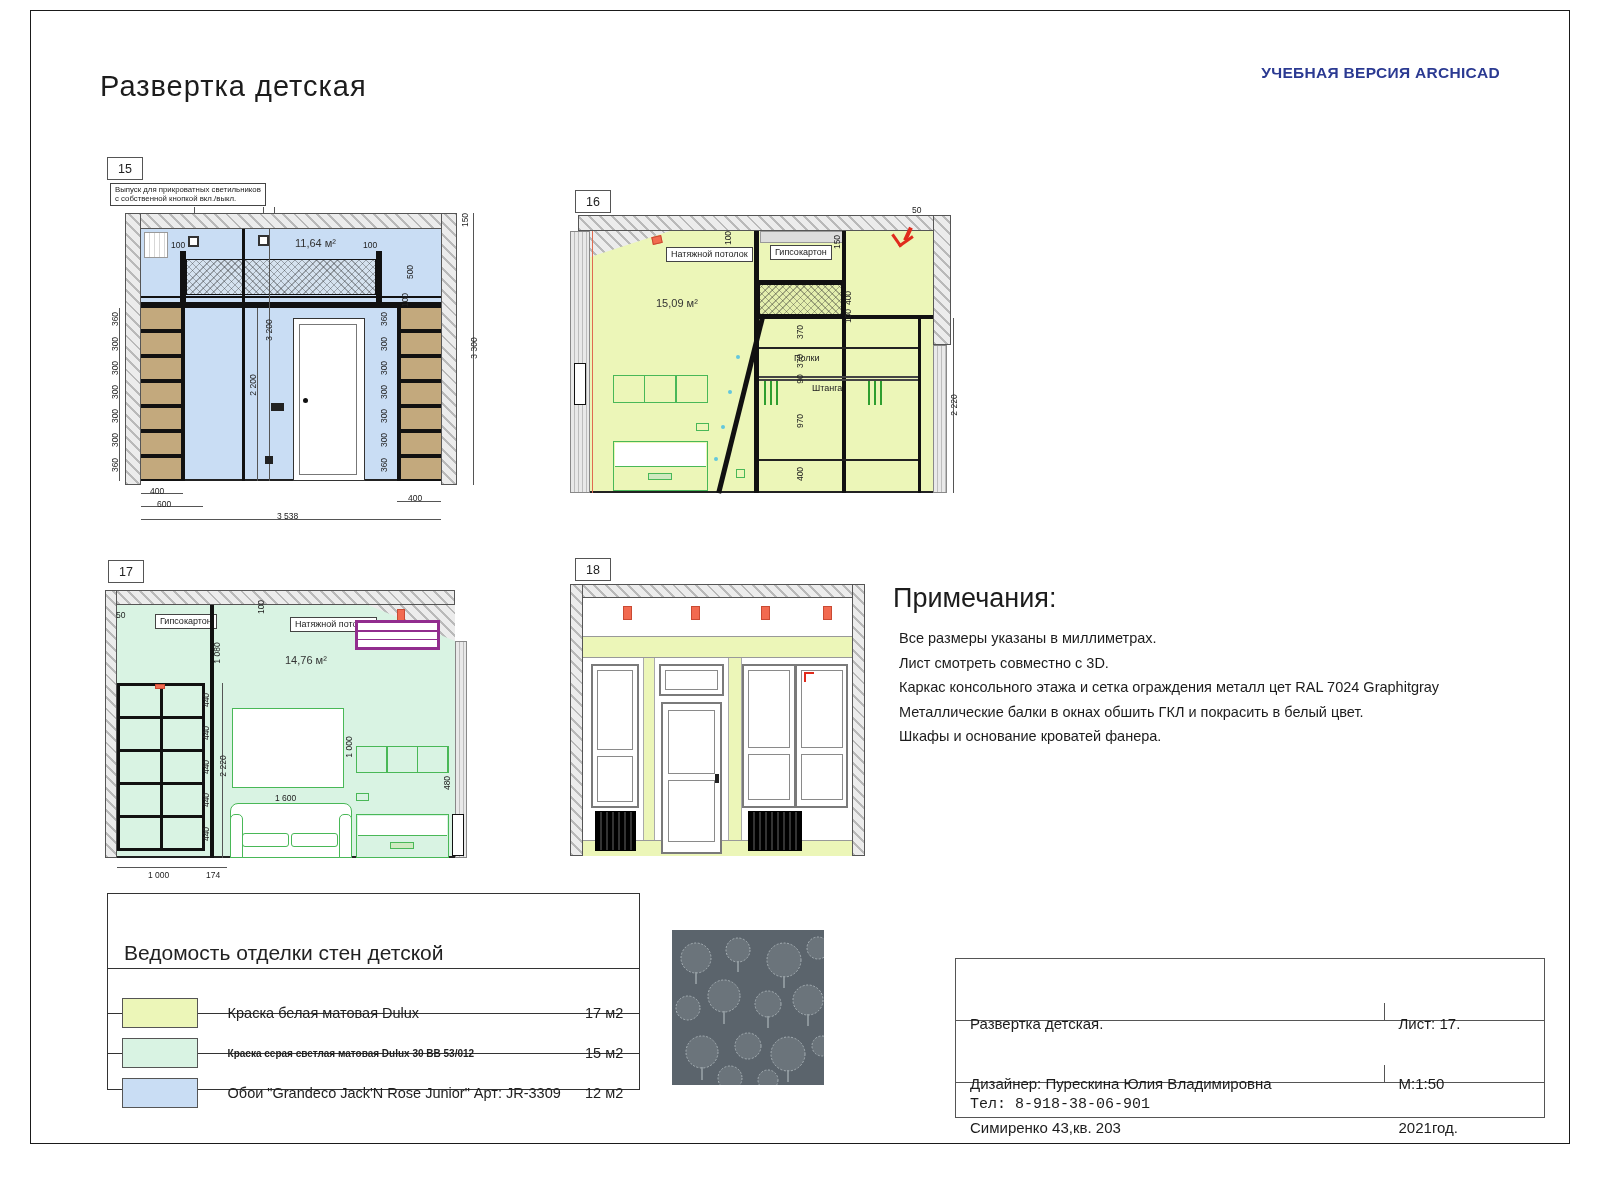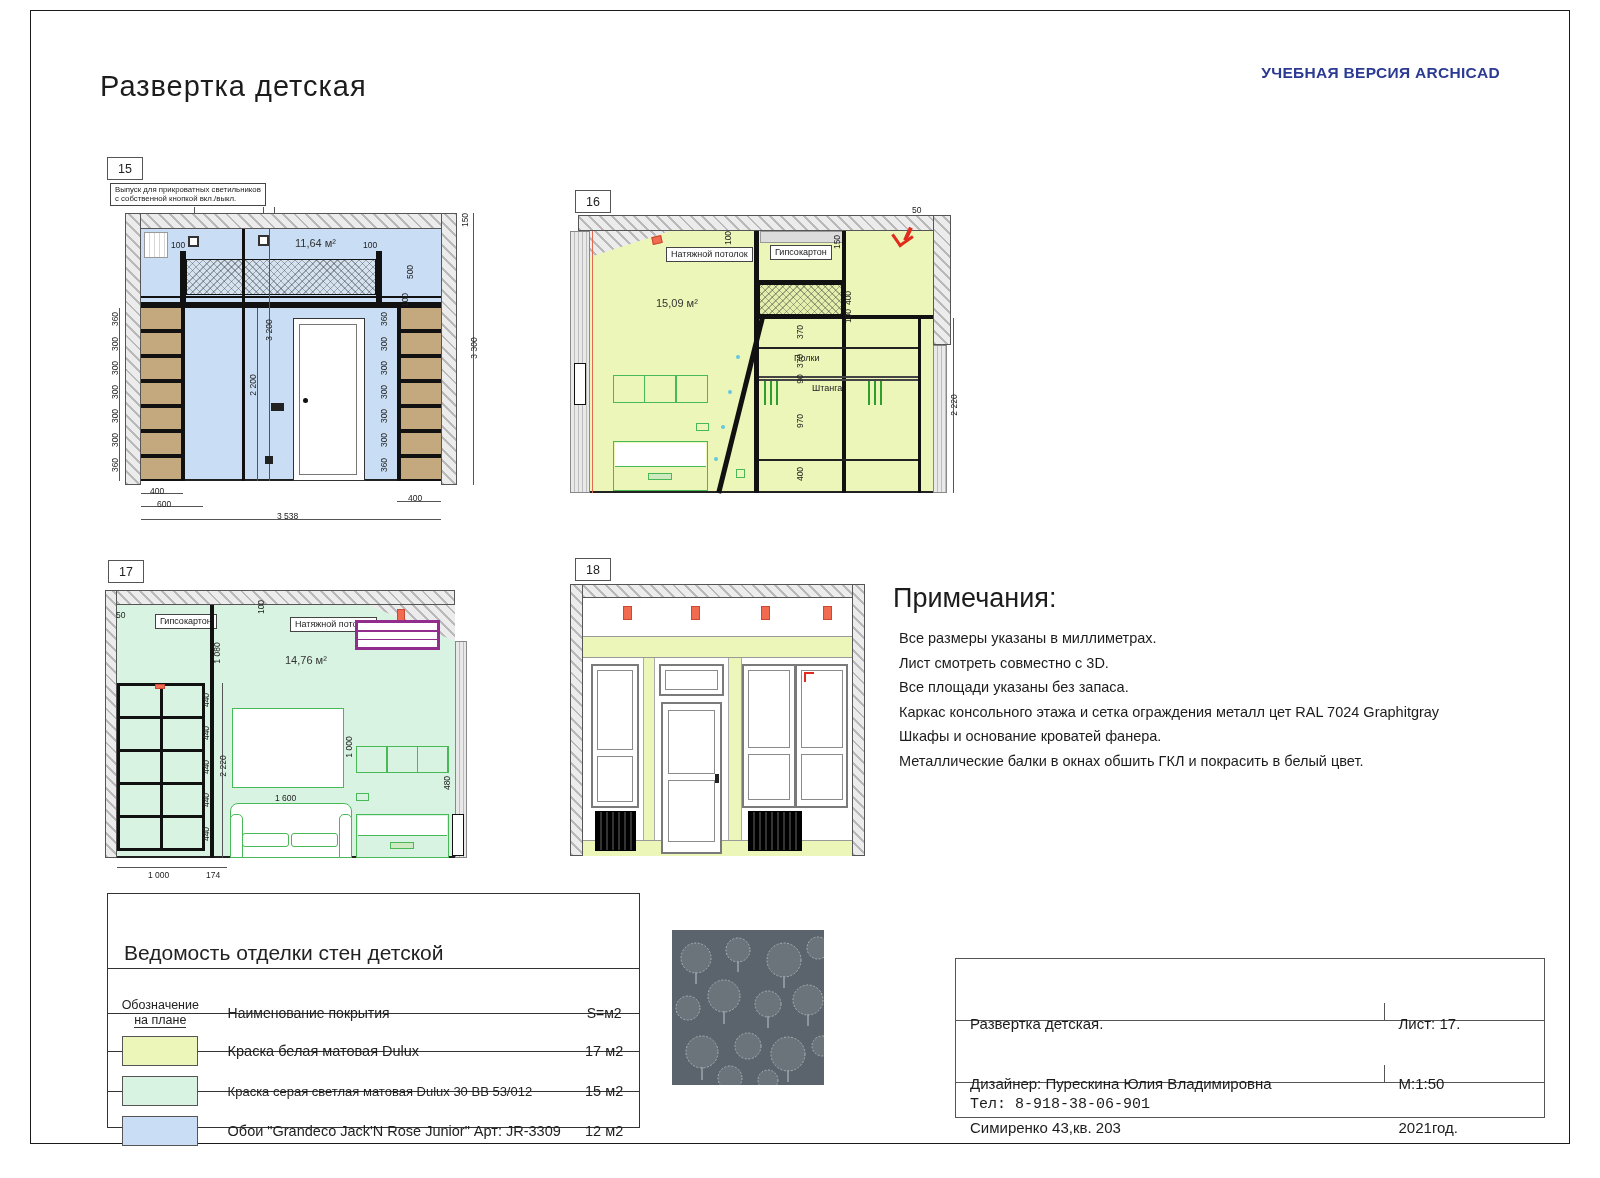--- a/index.html
+++ b/index.html
@@ -275,59 +275,46 @@
     </div>
     <div class="abs radiator" style="left:30px;top:255px;width:41px;height:40px;"></div>
     <div class="abs radiator" style="left:183px;top:255px;width:54px;height:40px;"></div>
   </div>
 
   <div class="abs" style="left:893px;top:583px;width:640px;">
     <div style="font-size:27px;color:#1c1c1c;margin-bottom:12px;">Примечания:</div>
     <div style="padding-left:6px;">
       <div class="note-line">Все размеры указаны в миллиметрах.</div>
       <div class="note-line">Лист смотреть совместно с 3D.</div>
-      <div class="note-line">Все площади указаны без запаса.</div>
       <div class="note-line">Каркас консольного этажа и сетка ограждения металл цет RAL 7024 Graphitgray</div>
+      <div class="note-line">Металлические балки в окнах обшить ГКЛ и покрасить в белый цвет.</div>
       <div class="note-line">Шкафы и основание кроватей фанера.</div>
-      <div class="note-line">Металлические балки в окнах обшить ГКЛ и покрасить в белый цвет.</div>
     </div>
   </div>
 
   <div class="abs" style="left:107px;top:893px;width:533px;border:1.5px solid #333;box-sizing:border-box;background:#fff;">
     <div class="tcell" style="width:100%;height:31px;border-right:none;padding-left:16px;font-size:21px;">
       <span>Ведомость отделки стен детской</span>
     </div>
-    <div style="display:flex;height:38px;">
-      <div class="tcell" style="width:106px;flex-direction:column;justify-content:center;font-size:12.5px;line-height:1.15;">
-        <div>Обозначение</div>
-        <div style="border-bottom:1px solid #333;">на плане</div>
-      </div>
-      <div class="tcell" style="width:357px;padding-left:14px;font-size:14px;">
-        <span>Наименование покрытия</span>
-      </div>
-      <div class="tcell" style="width:70px;justify-content:center;font-size:14px;border-right:none;">
-        <span>S=м2</span>
-      </div>
-    </div>
     <div style="display:flex;height:40px;">
       <div class="tcell" style="width:106px;justify-content:center;">
         <div style="width:74px;height:28px;border:1px solid #555;;background:#ecf6b8"></div>
       </div>
       <div class="tcell" style="width:357px;padding-left:14px;font-size:14.5px;">
           <span>Краска белая матовая Dulux</span>
         </div>
       <div class="tcell" style="width:70px;justify-content:center;font-size:14.5px;border-right:none;">
           <span>17 м2</span>
         </div>
     </div>
     <div style="display:flex;height:40px;">
       <div class="tcell" style="width:106px;justify-content:center;">
         <div style="width:74px;height:28px;border:1px solid #555;;background:#d9f3e3"></div>
       </div>
-      <div class="tcell" style="width:357px;padding-left:14px;font-size:13px;">
+      <div class="tcell" style="width:357px;padding-left:14px;font-size:10px;font-weight:bold;">
           <span>Краска серая светлая матовая Dulux 30 BB 53/012</span>
         </div>
       <div class="tcell" style="width:70px;justify-content:center;font-size:14.5px;border-right:none;">
           <span>15 м2</span>
         </div>
     </div>
     <div style="display:flex;height:40px;">
       <div class="tcell" style="width:106px;justify-content:center;border-bottom:none;">
         <div style="width:74px;height:28px;border:1px solid #555;;background:#c9ddf4"></div>
       </div>

